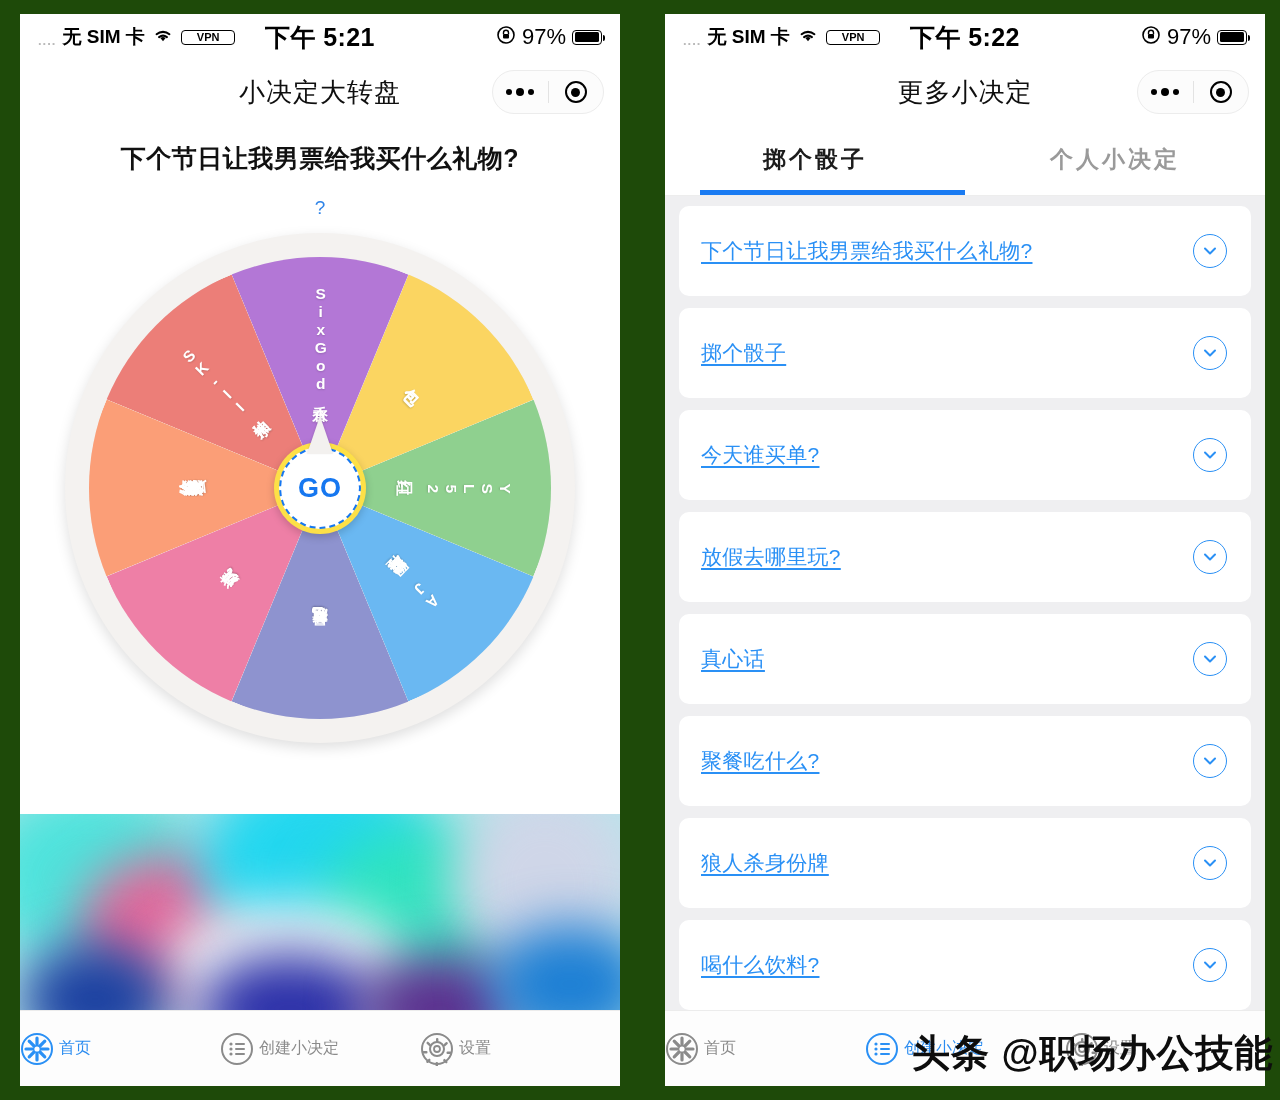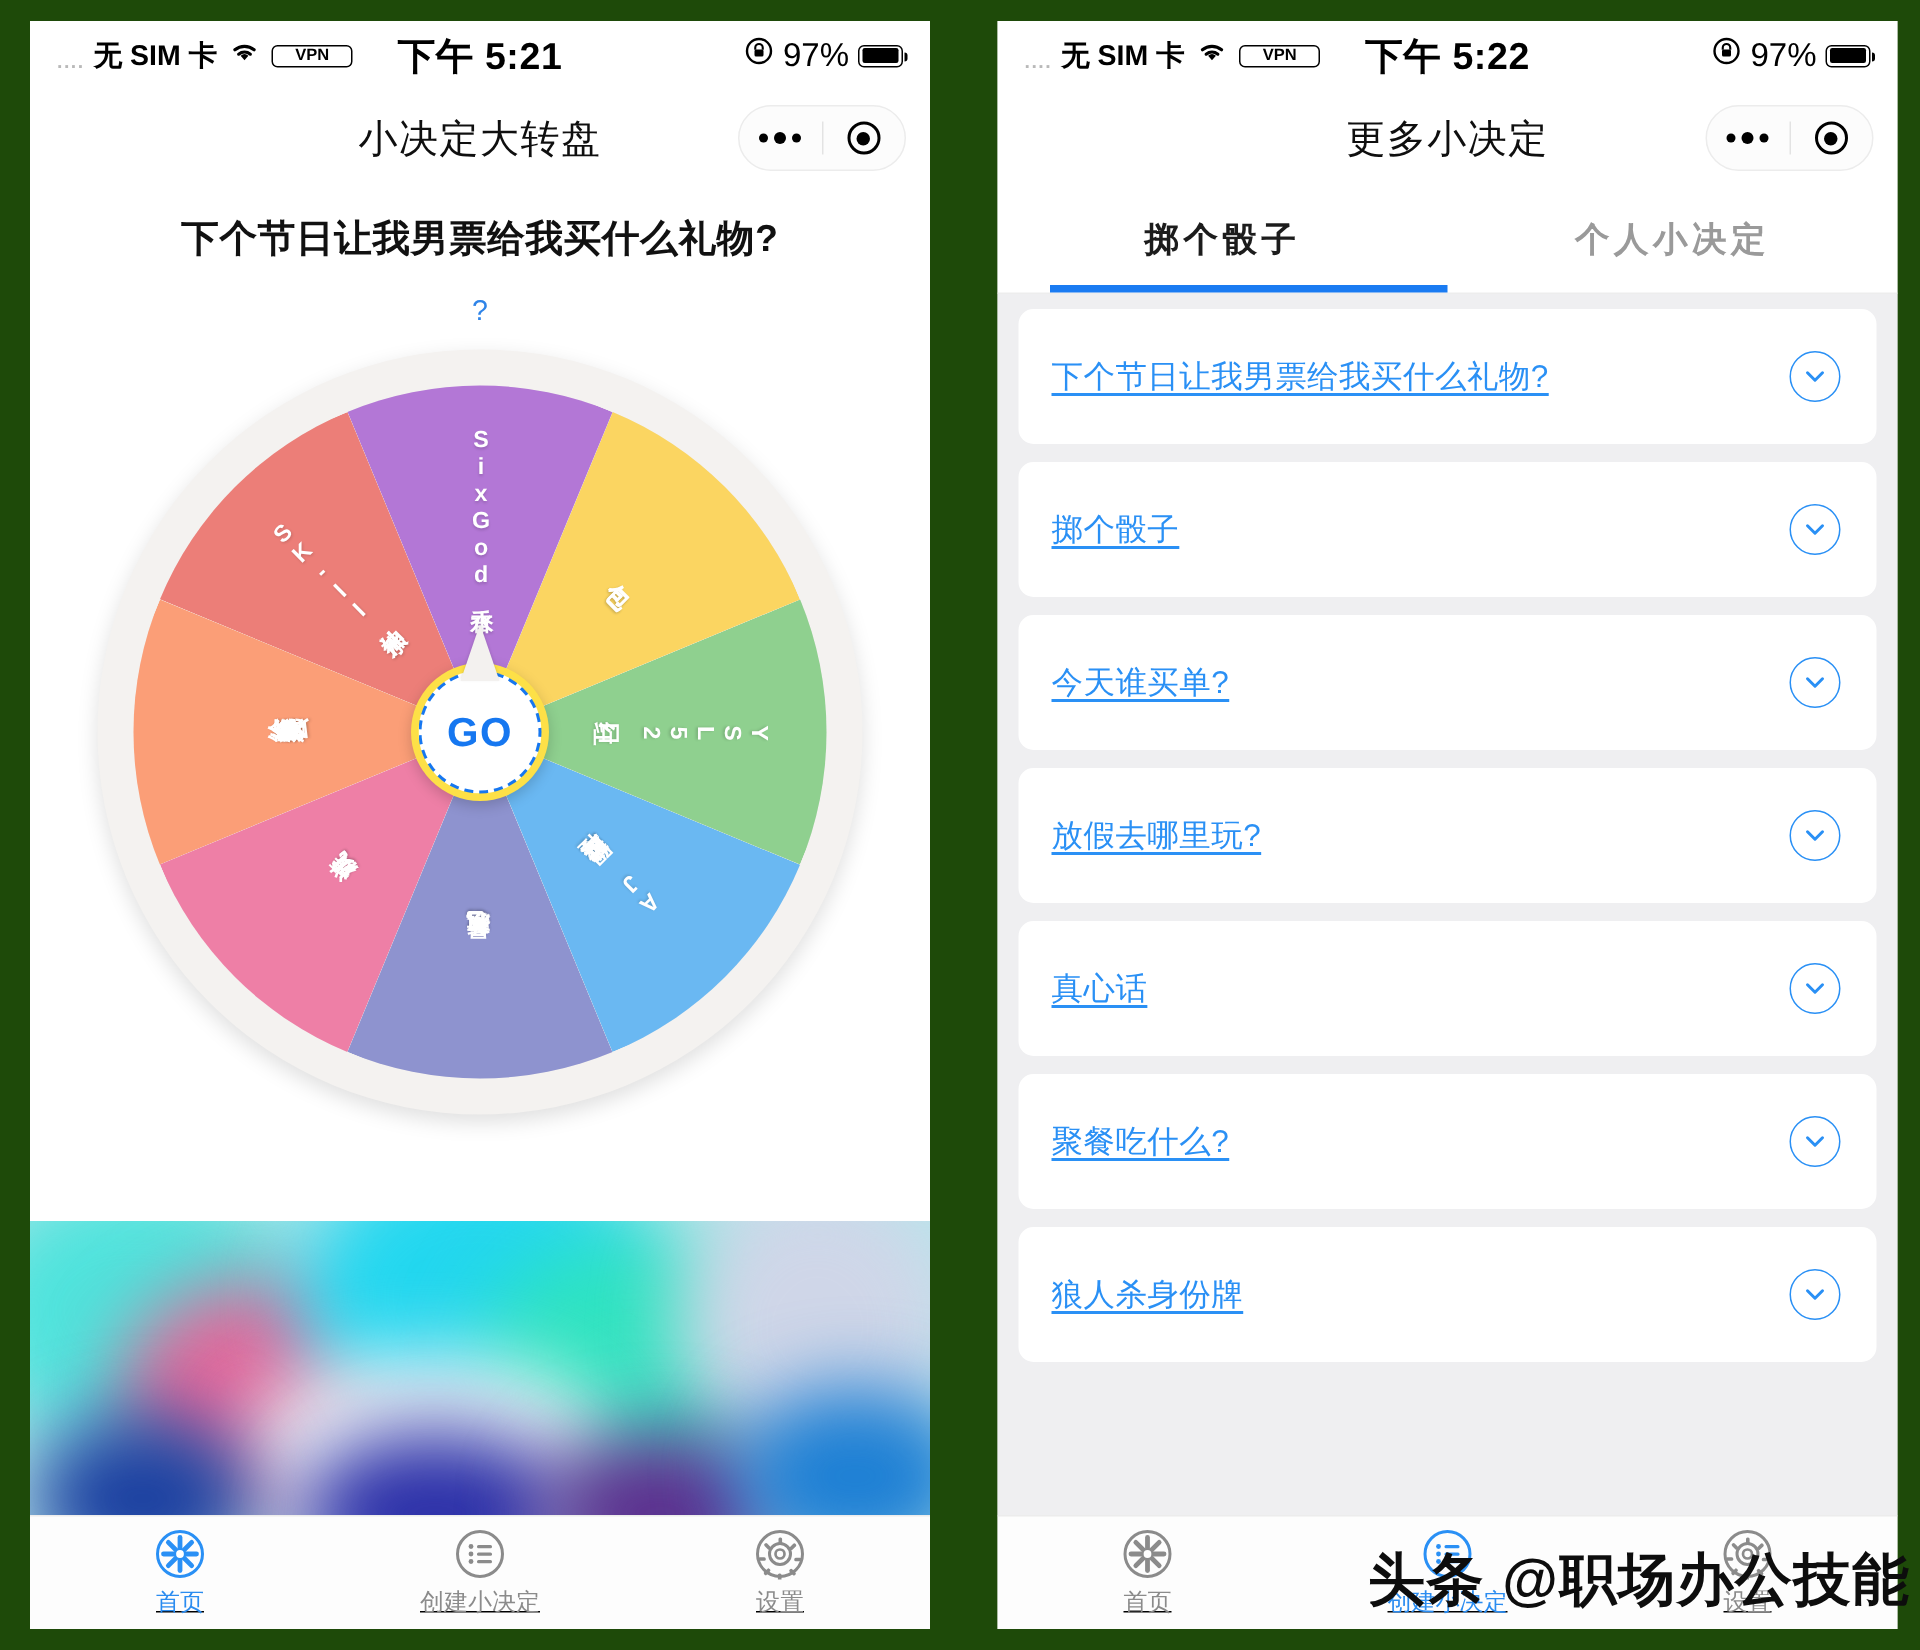--- a/index.html
+++ b/index.html
@@ -135,21 +135,21 @@
     position:absolute; left:50%; top:24px; transform:translateX(-50%);
     width:96px; height:66px; border-radius:8px; background:#3b3d3b; filter:blur(5px);
   }
 
   
   .tabbar {
     flex: 0 0 76px; height:76px; background:#fdfdfd;
     border-top:1px solid #ececec;
     display:flex; align-items:center; position:relative;
   }
-  .tab { flex:1; display:flex; flex-direction:column; align-items:center; gap:5px;text-decoration:underline; }
+  .tab { flex:1; display:flex; align-items:center; gap:5px; }
   .tab .lbl { font-size:16px; color:#8b8b8b; }
   .tab.active .lbl { color:#2b8cf0; }
   .t-ico { width:34px; height:34px; position:relative; }
   .t-ico svg { width:34px; height:34px; display:block; }
 
   
   .tabs-row {
     flex:0 0 72px; height:72px; background:#fff; display:flex;
     border-bottom:1px solid #ededed; position:relative;
   }
@@ -459,20 +459,28 @@
           </span>
         </div>
         <div class="card">
           <span class="card-link">狼人杀身份牌</span>
           <span class="chev">
             <svg viewBox="0 0 18 18">
               <path d="M4 6.5L9 11.5L14 6.5" stroke="#2a90f5" stroke-width="2" fill="none" stroke-linecap="round" stroke-linejoin="round"></path>
             </svg>
           </span>
         </div>
+        <div class="card">
+          <span class="card-link">喝什么饮料? </span>
+          <span class="chev">
+            <svg viewBox="0 0 18 18">
+              <path d="M4 6.5L9 11.5L14 6.5" stroke="#2a90f5" stroke-width="2" fill="none" stroke-linecap="round" stroke-linejoin="round"></path>
+            </svg>
+          </span>
+        </div>
       </div>
 
     <div class="tabbar" id="tabbar-right">
         <div class="tab">
           <div class="t-ico">
             <svg viewBox="0 0 34 34">
               <circle cx="17" cy="17" r="15" fill="none" stroke="#8b8b8b" stroke-width="2"></circle>
               <line x1="17" y1="17" x2="28" y2="17" stroke="#8b8b8b" stroke-width="3.2" stroke-linecap="round"></line>
               <line x1="17" y1="17" x2="24.77817459305202" y2="24.77817459305202" stroke="#8b8b8b" stroke-width="3.2" stroke-linecap="round"></line>
               <line x1="17" y1="17" x2="17" y2="28" stroke="#8b8b8b" stroke-width="3.2" stroke-linecap="round"></line>

